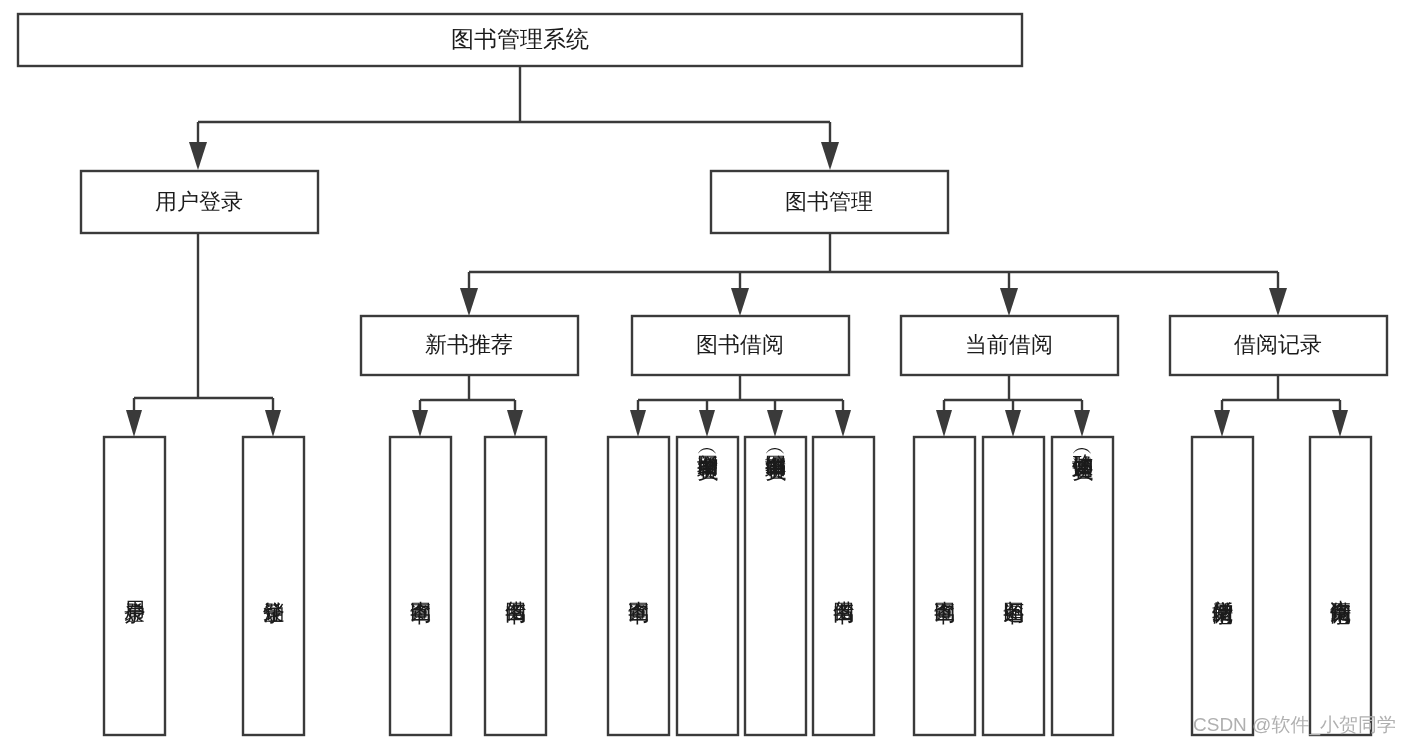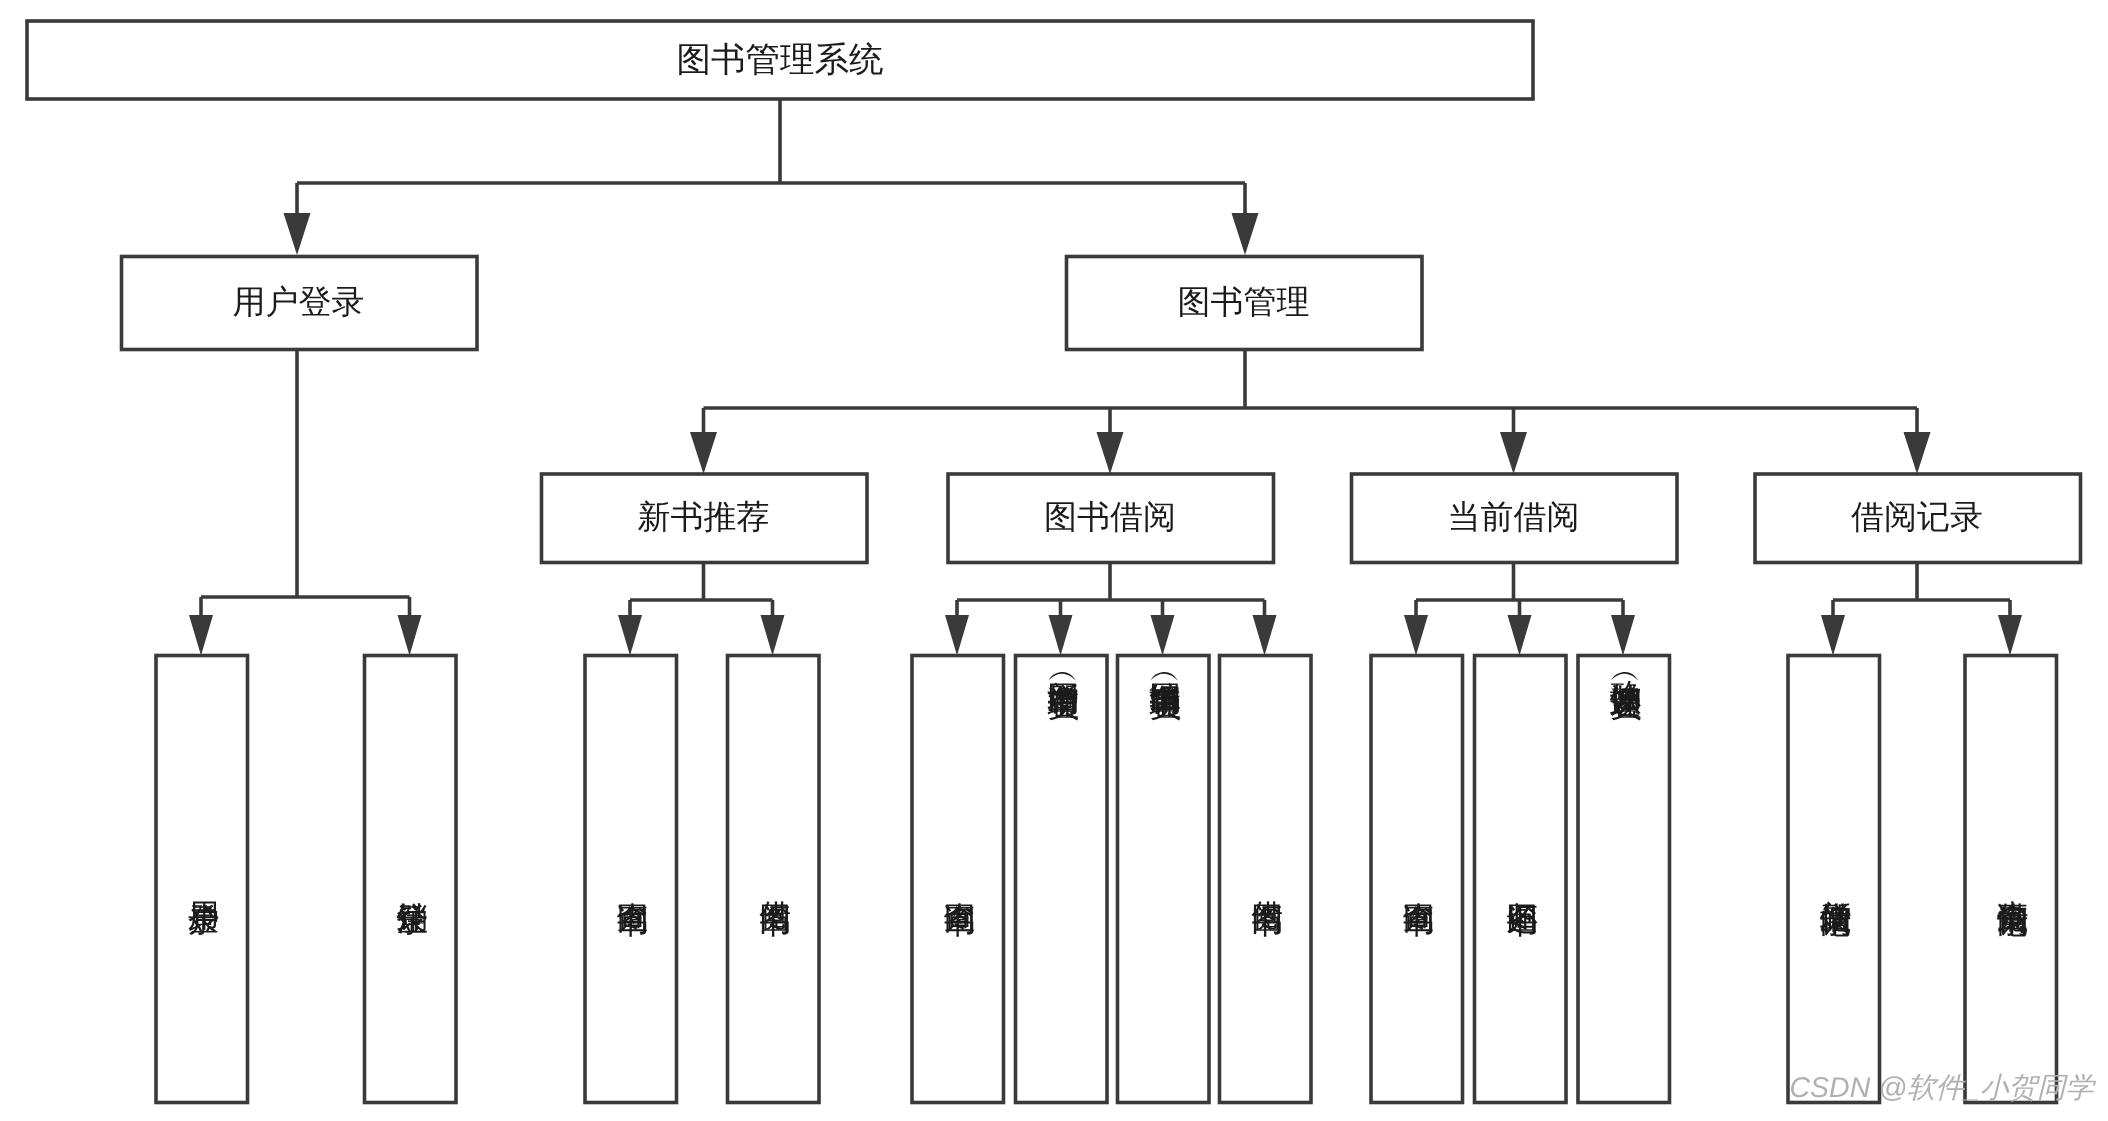--- a/index.html
+++ b/index.html
@@ -74,21 +74,20 @@
     white-space: nowrap;
   }
   .watermark {
     position: absolute;
     font-family: "Liberation Sans", "DejaVu Sans", sans-serif;
     font-size: 19px;
     color: #b0b0b0;
     white-space: nowrap;
     left: 1193px;
     top: 712px;
-    font-style: italic;
   }
 </style>
 </head>
 <body>
 
 <div id="diagram-root">
 
   <svg class="diagram-svg" viewBox="0 0 1405 747" xmlns="http://www.w3.org/2000/svg">
     <defs></defs>
 

